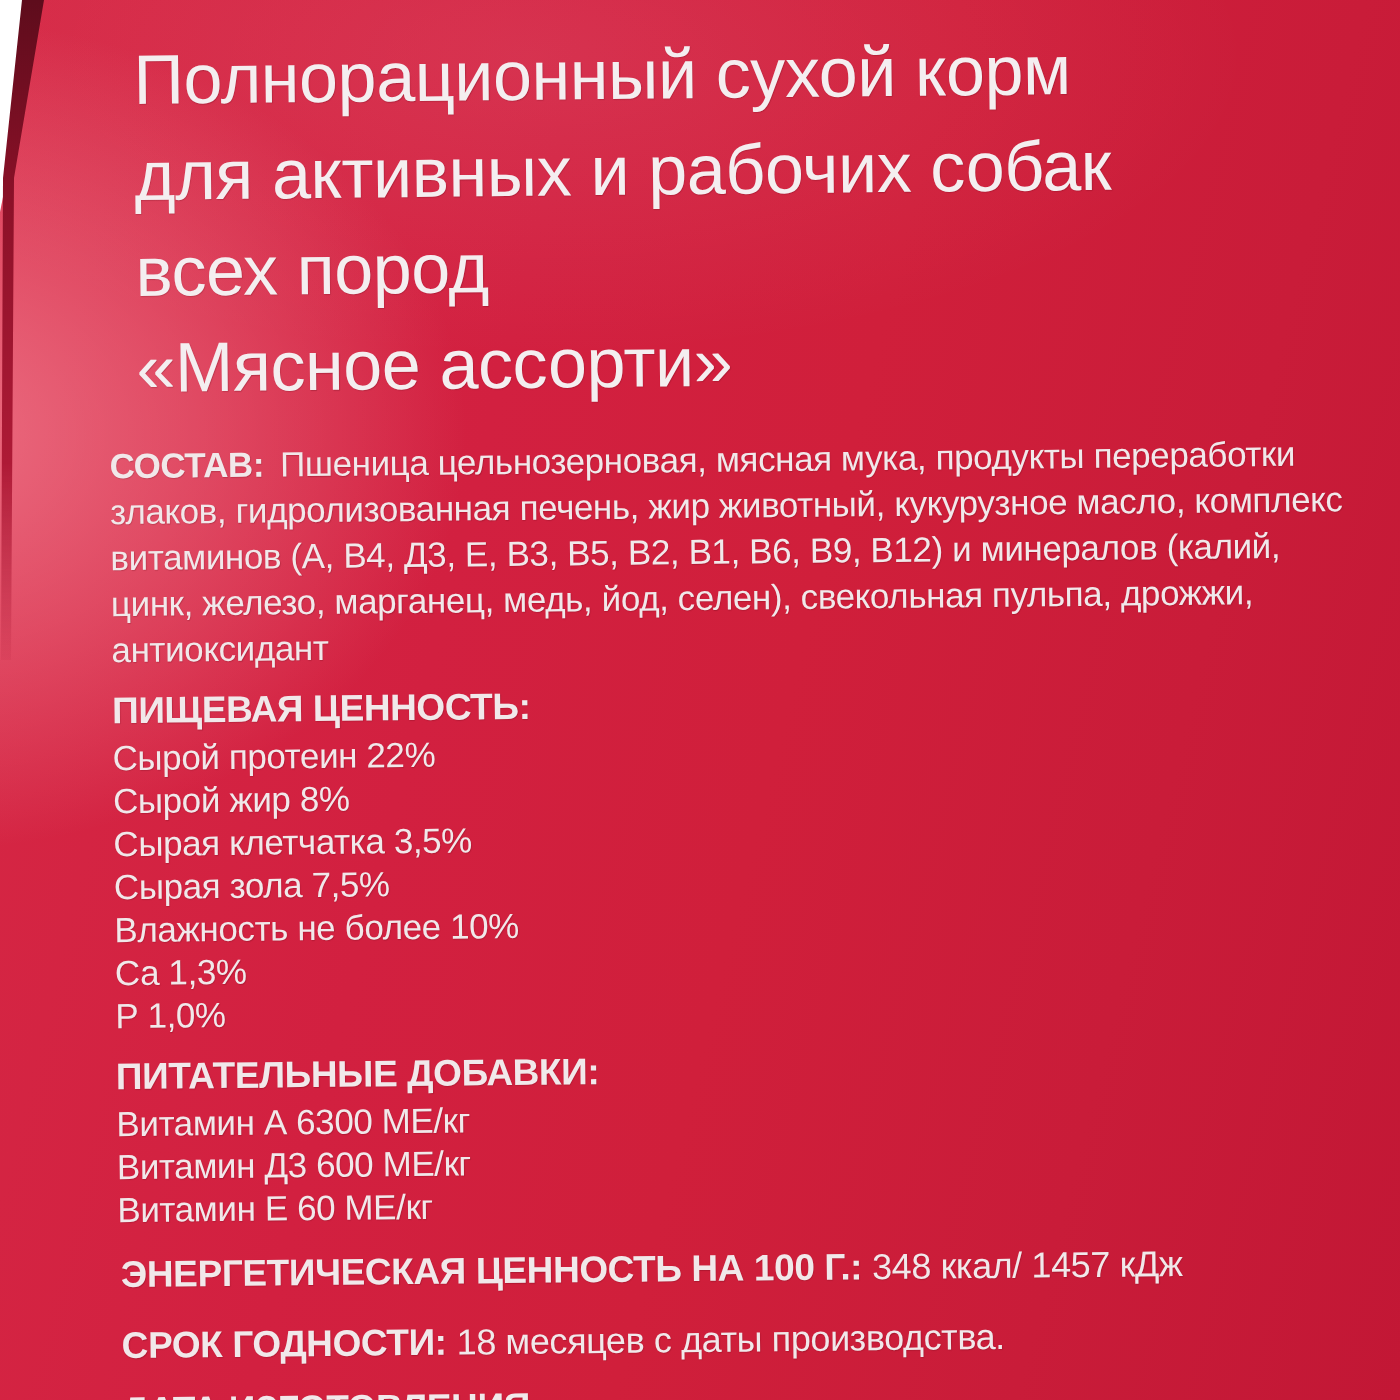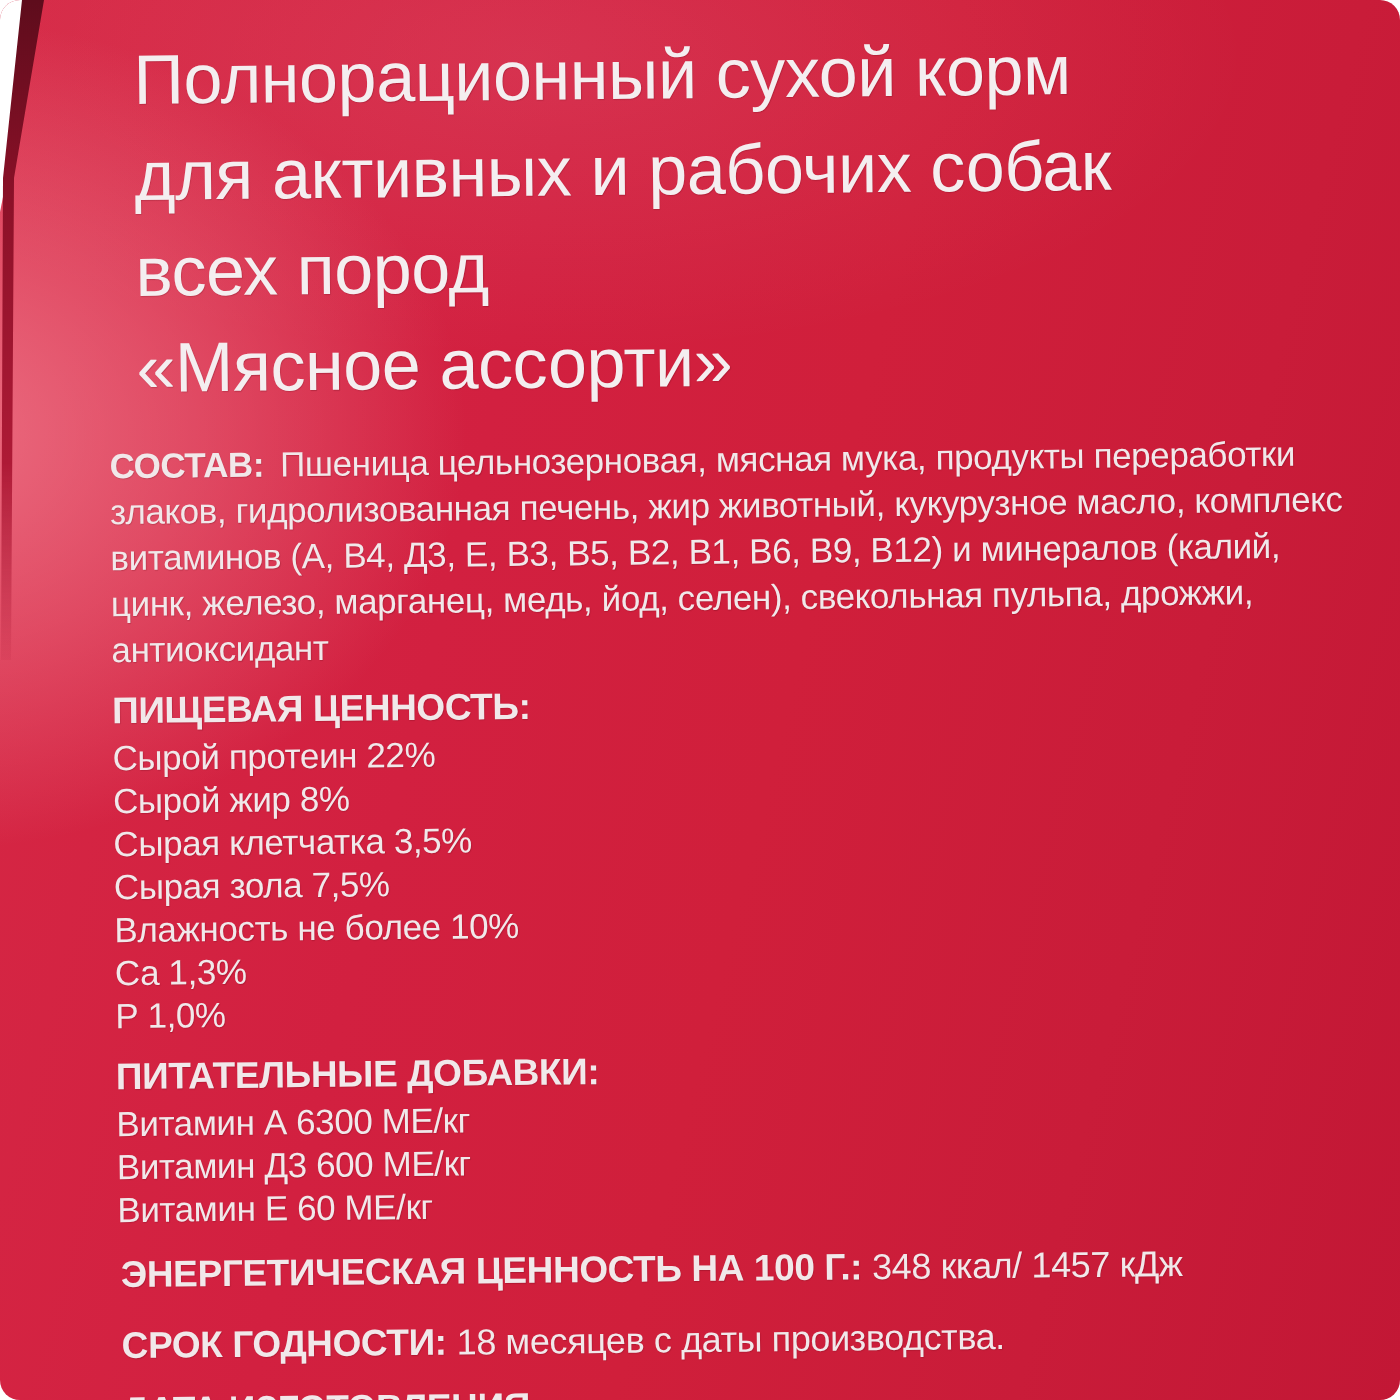--- a/index.html
+++ b/index.html
@@ -10,21 +10,20 @@
     overflow: hidden;
     background: #ffffff;
     font-family: "Liberation Sans", sans-serif;
   }
   .stage {
     position: relative;
     width: 1400px;
     height: 1400px;
     overflow: hidden;
     background: #f6f6f6;
-    border-radius: 20px;
   }
   
   .package {
     position: absolute;
     inset: 0;
     background:
       radial-gradient(950px 720px at -6% 31%, rgba(255,170,182,0.55) 0%, rgba(255,170,182,0.28) 30%, rgba(255,170,182,0) 58%),
       radial-gradient(1200px 500px at 38% 4%, rgba(255,210,214,0.10) 0%, rgba(255,210,214,0) 60%),
       linear-gradient(104deg, #d62845 0%, #d22040 34%, #d01f3b 55%, #c91c39 78%, #c21735 100%);
   }

